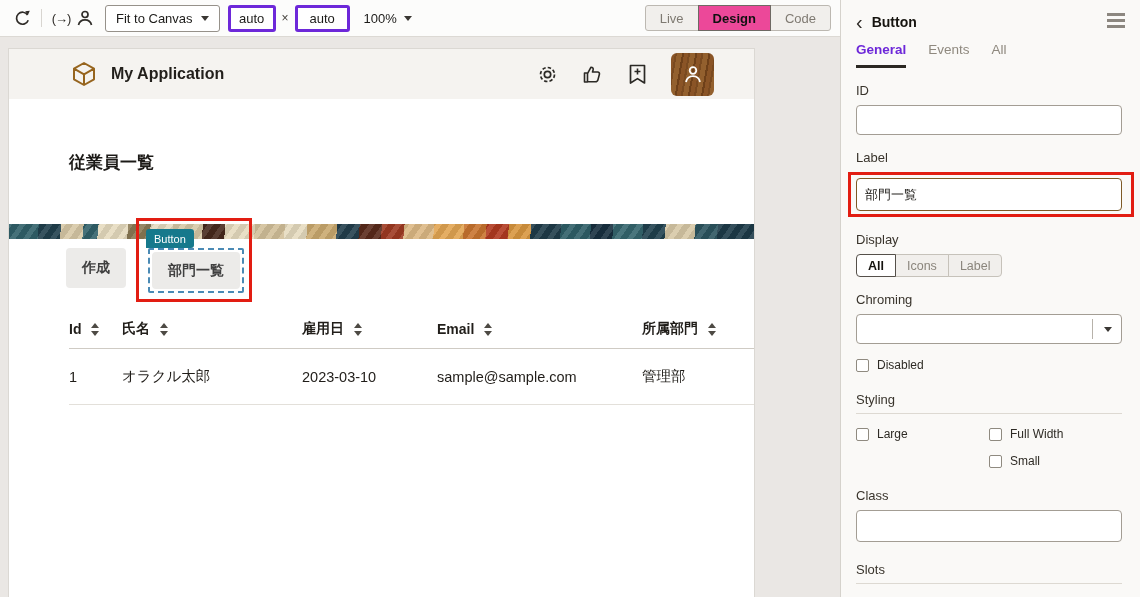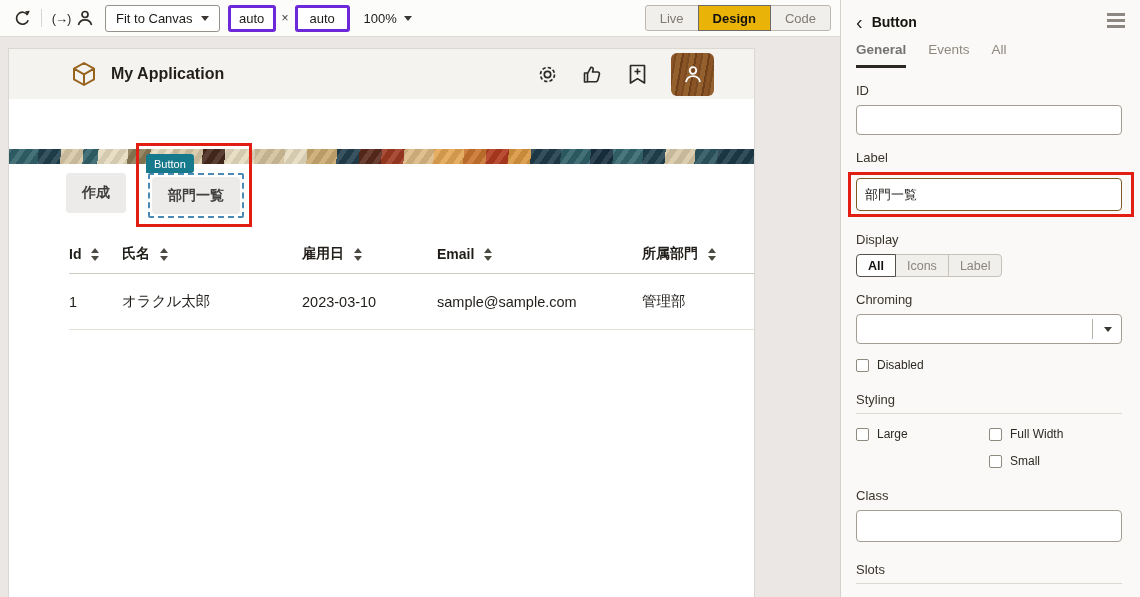--- a/index.html
+++ b/index.html
@@ -17,21 +17,21 @@
   .caret-down { width:0; height:0; border-left:4px solid transparent; border-right:4px solid transparent; border-top:5px solid #3a3733; }
   .tb-input { height:27px; border:3px solid #6d28d9; border-radius:3px; background:#fff; font-size:13px; color:#1c1b19; text-align:center; font-family:"Liberation Sans",sans-serif; }
   .w46 { width:48px; margin-left:8px; }
   .w55 { width:55px; }
   .tb-x { font-size:12px; color:#45423d; margin:0 6px; }
   .zoom-dd { display:inline-flex; align-items:center; gap:7px; font-size:13px; color:#1c1b19; margin-left:14px; cursor:pointer; }
   .mode-group { margin-left:auto; display:flex;text-align:right; }
   .mode-btn { height:26px; padding:0 14px; font-size:13px; display:flex; align-items:center; border:1px solid #bcb8b1; background:#f1efec; color:#7f7a72; cursor:pointer; margin-left:-1px; }
   .mode-btn:first-child { border-radius:3px 0 0 3px; margin-left:0; }
   .mode-btn:last-child { border-radius:0 3px 3px 0; }
-  .mode-btn.active { background:#eab308; color:#111; border-color:#6e6963; font-weight:700; z-index:1; }
+  .mode-btn.active { background:#ec4899; color:#111; border-color:#6e6963; font-weight:700; z-index:1; }
 
   .canvas-area { flex:1; padding:11px 14px 0 8px; }
   .canvas { position:relative; width:747px; height:100%; background:#fff; border:1px solid #dbd8d3; border-bottom:none; overflow:hidden; }
 
   .app-header { height:50px; background:#f5f3f0; display:flex; align-items:center; padding:0 40px 0 62px; }
   .brand { display:flex; align-items:center; gap:14px; }
   .app-title { font-size:16px; font-weight:700; color:#221f1b; }
   .hdr-icons { margin-left:auto; display:flex; align-items:center; gap:23px; }
   .hdr-icon { display:inline-flex; width:22px; height:22px; align-items:center; justify-content:center; cursor:pointer; color:#227; }
   .avatar { width:43px; height:43px; border-radius:6px; display:flex; align-items:center; justify-content:center; cursor:pointer;
@@ -71,21 +71,21 @@
 
   
   .panel { width:300px; height:597px; background:#faf9f7; border-left:1px solid #d5d2cc; padding:0 18px 0 15px; position:relative; font-size:13px; color:#3a352e; }
   .panel-head { display:flex; align-items:center; gap:9px; padding-top:11px; height:32px; }
   .back-chev { font-size:20px; line-height:18px; color:#2e2b27; cursor:pointer; font-weight:400; }
   .panel-title { font-size:14px; font-weight:700; color:#16140f; }
   .hamburger { position:absolute; right:15px; top:13px; width:18px; cursor:pointer; }
   .hamburger span { display:block; height:3px; background:#8c8780; margin-bottom:3px; }
   .tabs { display:flex; gap:22px; margin-top:10px; }
   .tab { font-size:13.5px; color:#8f897f; cursor:pointer; padding-bottom:8px; }
-  .tab.active { color:#737373; font-weight:700; border-bottom:3px solid #2b2823; }
+  .tab.active { color:#6d28d9; font-weight:700; border-bottom:3px solid #2b2823; }
   .fld-label { margin:15px 0 7px; font-size:13px; color:#39342c; }
   .txt-input { width:100%; height:30px; border:1px solid #a39d94; border-radius:4px; background:#fff; padding:0 8px; font-size:13px; font-family:"Liberation Sans",sans-serif; color:#1d1b17; }
   .annot-panel { border:3px solid #e21d12; margin:0 -12px 0 -8px; padding:3px 9px 3px 5px; }
   .label-input { border:1.5px solid #7e5a26; height:33px; }
   .seg-group { display:flex; margin-top:2px; }
   .seg { height:23px; padding:0 11px; display:flex; align-items:center; font-size:12.5px; background:#f1efec; color:#8a857c; border:1px solid #c6c2ba; margin-left:-1px; cursor:pointer; }
   .seg:first-child { border-radius:4px 0 0 4px; margin-left:0; }
   .seg:last-child { border-radius:0 4px 4px 0; }
   .seg.active { background:#fff; color:#14120e; font-weight:700; border-color:#55504a; z-index:1; }
   .select-box { position:relative; width:100%; height:30px; border:1px solid #a39d94; border-radius:4px; background:#fff; cursor:pointer; }
@@ -172,20 +172,21 @@
             </span>
             <span class="avatar">
               <svg width="22" height="22" viewBox="0 0 22 22">
                   <circle cx="11" cy="7.5" r="3.3" fill="none" stroke="#fff" stroke-width="1.8"></circle>
                   <path d="M4 19c.9-4 3.7-5.8 7-5.8s6.1 1.8 7 5.8" fill="none" stroke="#fff" stroke-width="1.8"></path>
                 </svg>
             </span>
           </div>
         </div>
 
+        <div class="page-title">従業員一覧</div>
 
         <div class="banner"></div>
 
         <div class="btn-row">
           <button class="vb-btn">作成</button>
           <div class="sel-wrap">
             <div class="sel-tag">Button</div>
             <div class="sel-dashed">
               <button class="vb-btn">部門一覧</button>
             </div>

